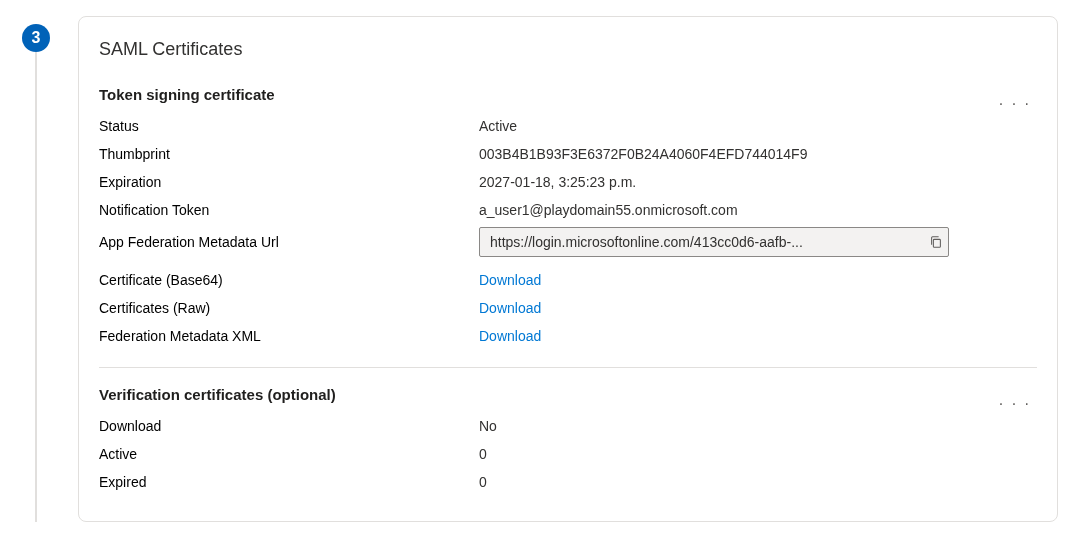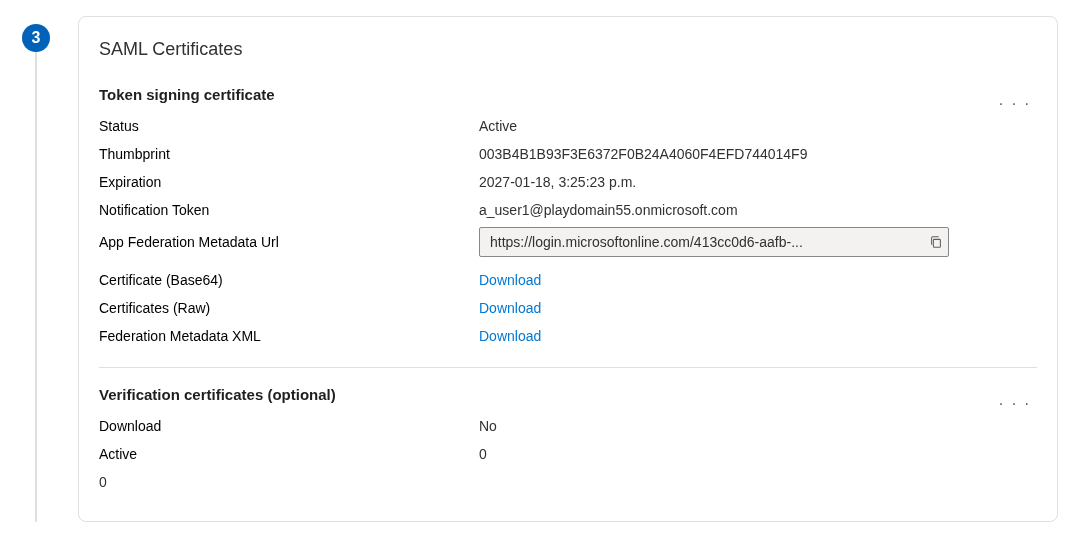--- a/index.html
+++ b/index.html
@@ -240,17 +240,18 @@
         <div class="label-col">Download</div>
         <div class="value-col">No</div>
       </div>
 
       <div class="row">
         <div class="label-col">Active</div>
         <div class="value-col">0</div>
       </div>
 
       <div class="row">
+        <div class="label-col">Expired</div>
         <div class="value-col">0</div>
       </div>
     </div>
   </div>
 </div>
 
 </body></html>

